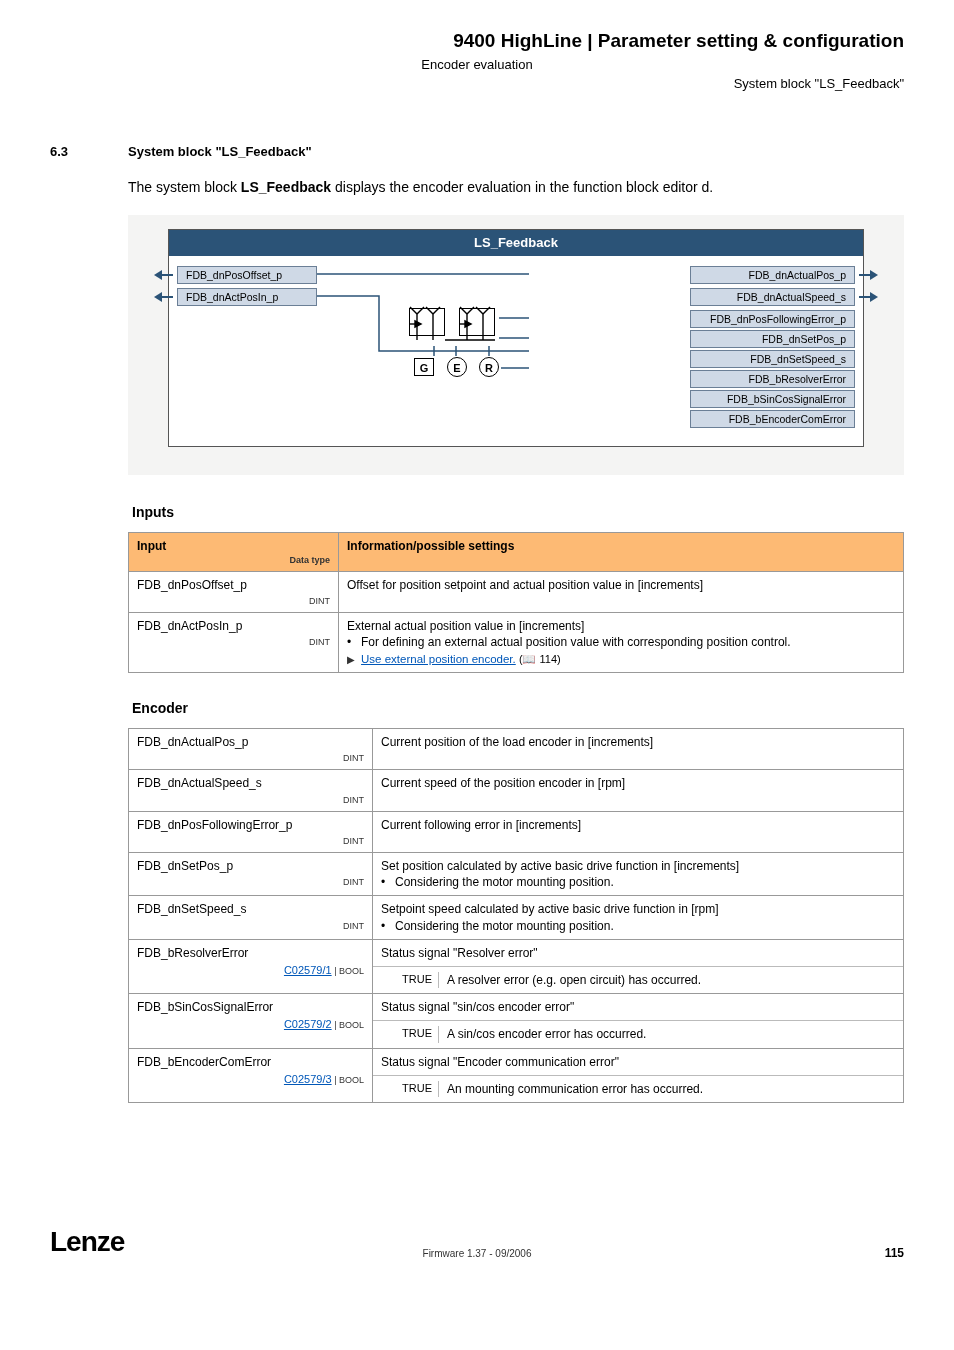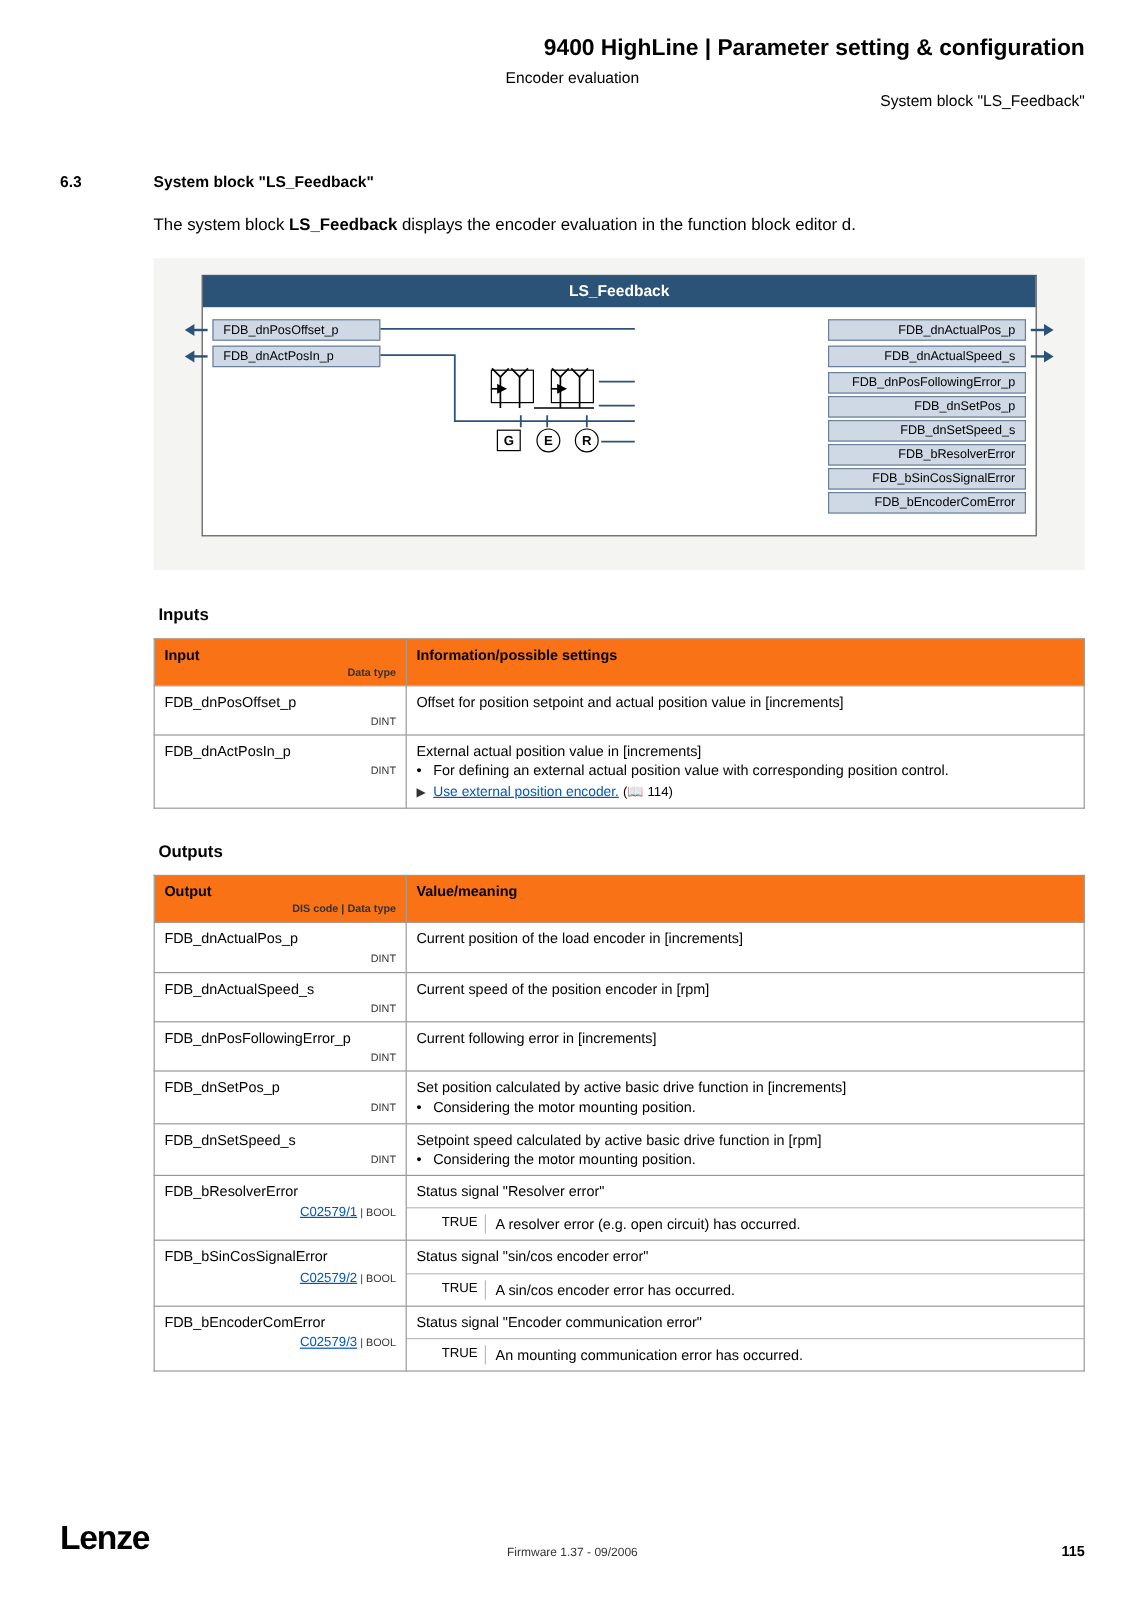--- a/index.html
+++ b/index.html
@@ -147,21 +147,21 @@
     font-size: 12px;
     margin-bottom: 26px;
   }
   table.doc-table th, table.doc-table td {
     border: 1px solid #999;
     padding: 5px 8px;
     vertical-align: top;
     text-align: left;
   }
   table.doc-table th {
-    background: #f97316;
+    background: #fdba74;
     font-weight: 700;
   }
   .col1 { width: 210px; }
   .dtype {
     text-align: right;
     font-size: 9px;
     color: #333;
     margin-top: 2px;
   }
   .dtype-label {
@@ -320,30 +320,23 @@
       <div>
         <span class="tri">▶</span>
         <a href="#" class="linkline">Use external position encoder.</a>
         <span class="book">(📖 114)</span>
       </div>
     </td>
   </tr>
 </tbody>
   </table>
 
-<h4 class="subhead">Outputs</h4>
+<h4 class="subhead">Encoder</h4>
 <table class="doc-table">
   <tbody>
-      <tr>
-    <th class="col1">
-      <div>Output</div>
-      <div class="dtype-label">DIS code | Data type</div>
-    </th>
-    <th>Value/meaning</th>
-  </tr>
 
   <tr>
     <td>
           <div>FDB_dnActualPos_p</div>
           <div class="dtype">DINT</div>
         </td>
     <td>Current position of the load encoder in [increments]</td>
   </tr>
   <tr>
     <td>

